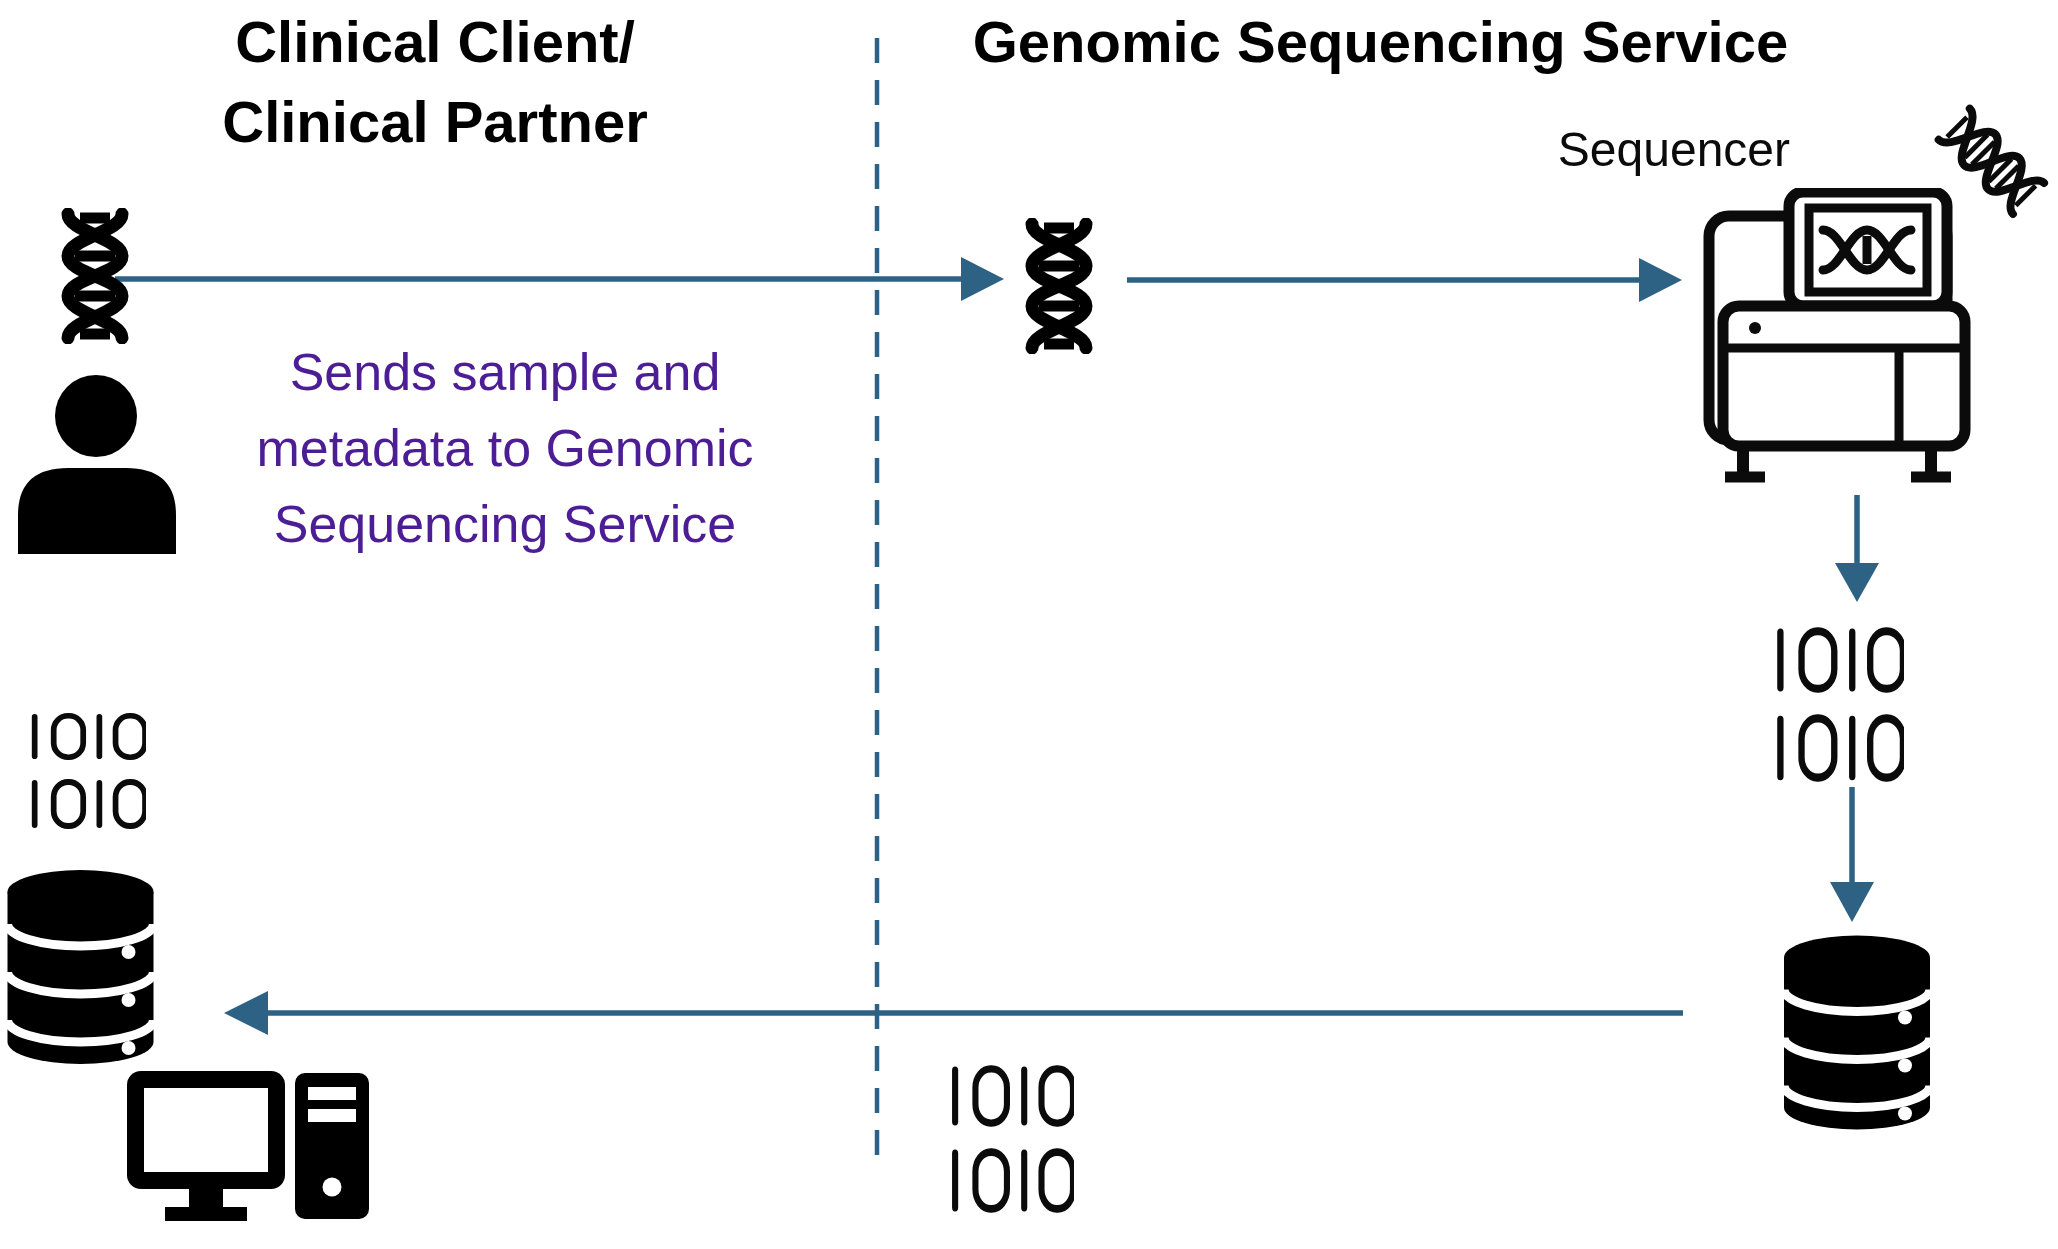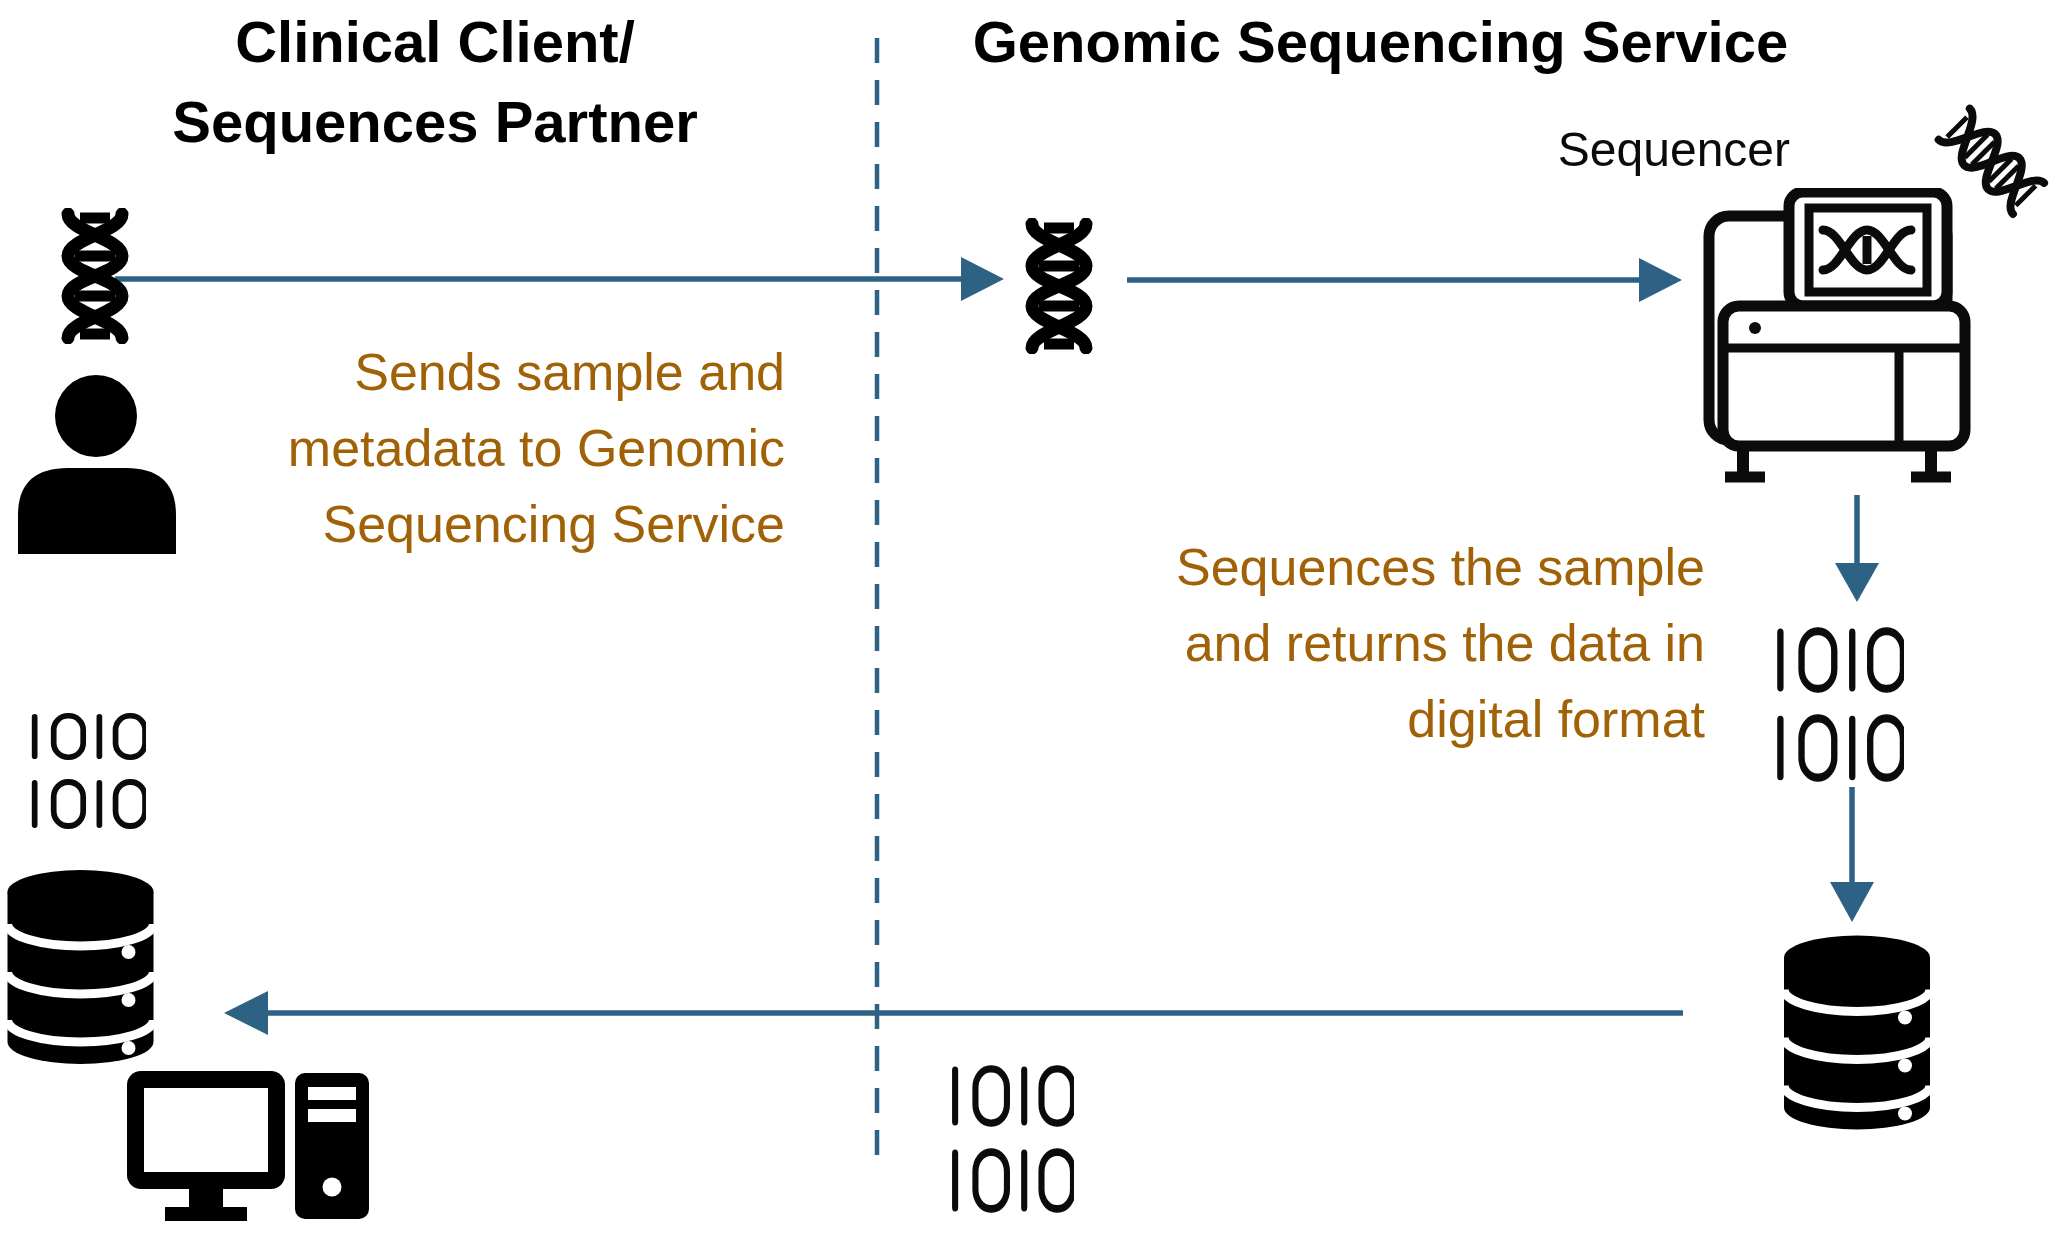--- a/index.html
+++ b/index.html
@@ -2,21 +2,21 @@
 <html><head>
 <meta charset="utf-8">
 <style>
   html,body{margin:0;padding:0;background:#fff;}
   #stage{
     position:relative;width:2058px;height:1249px;background:#fff;overflow:hidden;
     font-family:"Liberation Sans", sans-serif;color:#000;
   }
   .abs{position:absolute;}
   .hdr{font-weight:bold;font-size:58px;line-height:80px;text-align:center;letter-spacing:0px;}
-  .note{font-size:52px;line-height:76px;text-align:right;color:#a16207;}
+  .note{font-size:52px;line-height:76px;text-align:center;color:#4c1d95;}
   .lbl{font-size:48px;line-height:56px;text-align:right;color:#0b0b0b;}
   svg{display:block;}
 </style>
 </head>
 <body>
 
 <div id="stage">
 
   <svg class="abs" style="left:0;top:0" width="2058" height="1249" viewBox="0 0 2058 1249">
     <g>
@@ -39,35 +39,30 @@
       <polygon points="1830,882 1874,882 1852,922" fill="#2E6284"></polygon>
     </g>
     <g>
       <line x1="1683" y1="1013" x2="266" y2="1013" stroke="#2E6284" stroke-width="5.5"></line>
       <polygon points="268,991 268,1035 224,1013" fill="#2E6284"></polygon>
     </g>
   </svg>
 
   <div class="abs hdr" style="left:90px;top:2px;width:690px">
     <div>Clinical Client/</div>
-    <div>Sequences Partner</div>
+    <div>Clinical Partner</div>
   </div>
   <div class="abs hdr" style="left:948px;top:2px;width:865px">Genomic Sequencing Service</div>
 
   <div class="abs lbl" style="left:1470px;top:122px;width:320px">Sequencer</div>
 
   <div class="abs note" style="left:225px;top:334px;width:560px">
     <div>Sends sample and</div>
     <div>metadata to Genomic</div>
     <div>Sequencing Service</div>
-  </div>
-  <div class="abs note" style="left:1085px;top:529px;width:620px">
-    <div>Sequences the sample</div>
-    <div>and returns the data in</div>
-    <div>digital format</div>
   </div>
 
   <svg width="0" height="0" style="position:absolute">
     <defs>
       <g id="dna-v">
         <path d="M10,6 C10,24 64,30 64,48 C64,66 10,70 10,88 C10,106 64,112 64,130" stroke="#000" stroke-width="13" fill="none" stroke-linecap="round"></path>
         <path d="M64,6 C64,24 10,30 10,48 C10,66 64,70 64,88 C64,106 10,112 10,130" stroke="#000" stroke-width="13" fill="none" stroke-linecap="round"></path>
         <line x1="22" y1="10" x2="52" y2="10" stroke="#000" stroke-width="11"></line>
         <line x1="17" y1="48" x2="57" y2="48" stroke="#000" stroke-width="11"></line>
         <line x1="17" y1="88" x2="57" y2="88" stroke="#000" stroke-width="11"></line>

